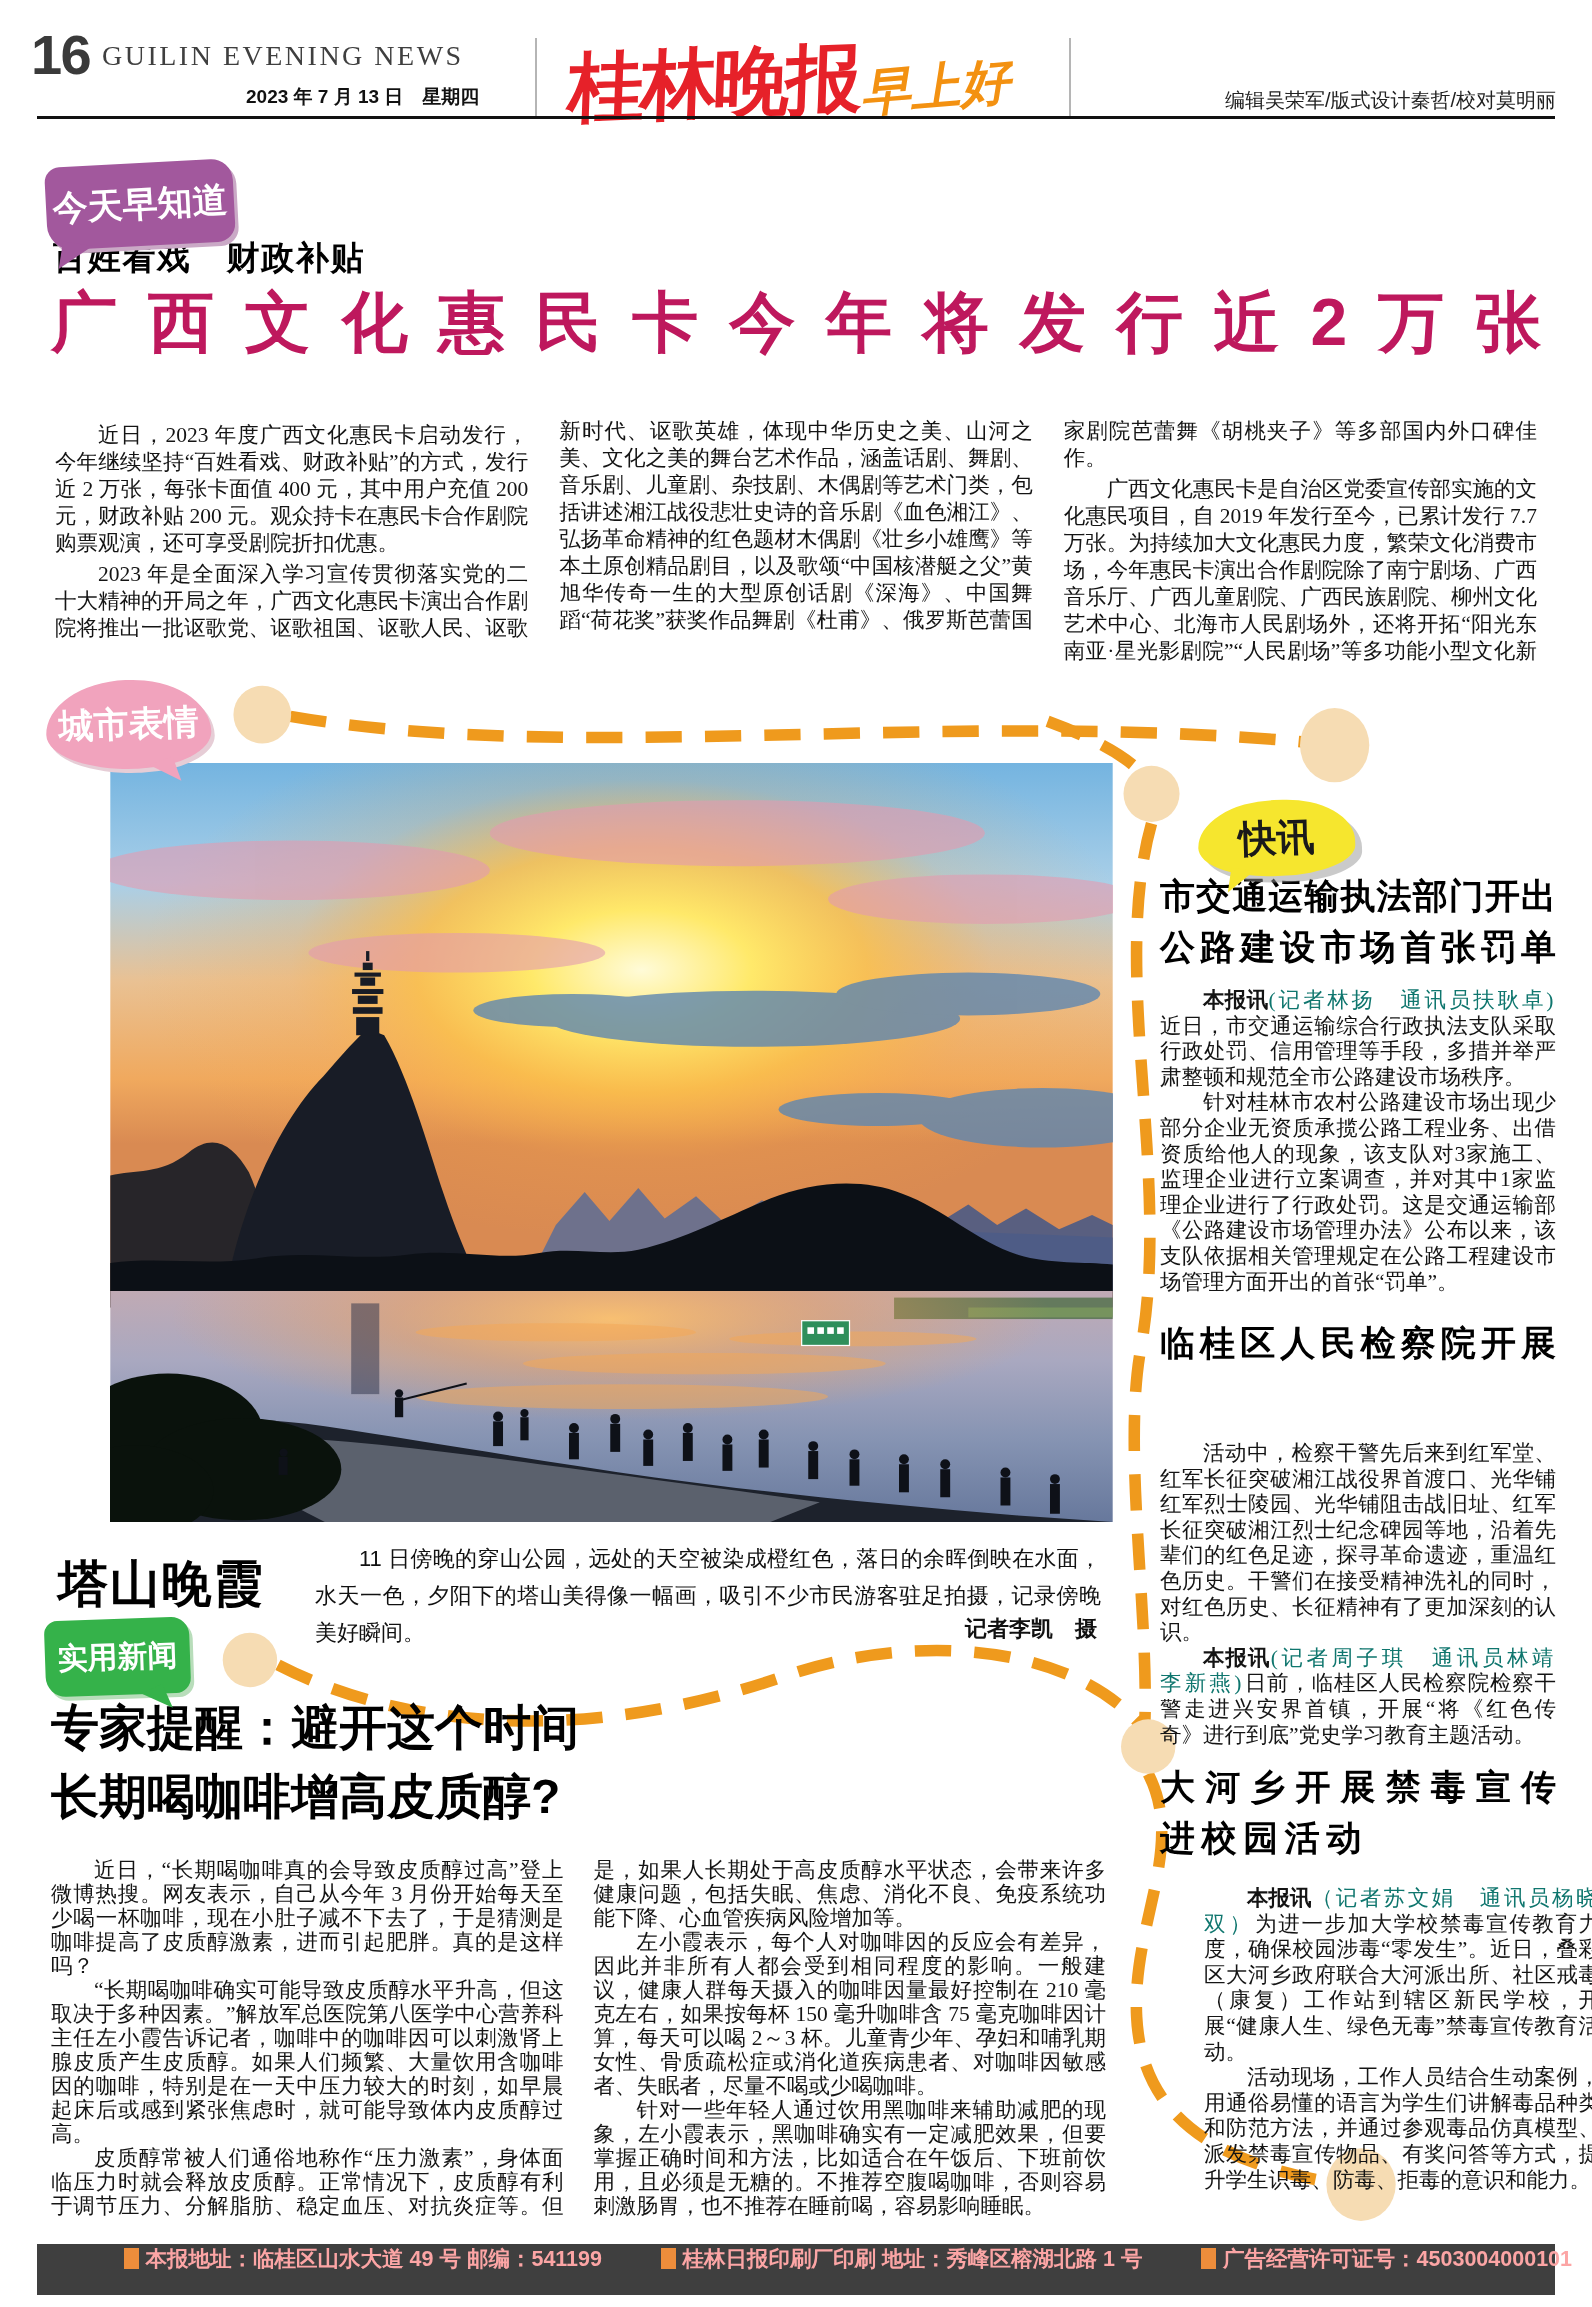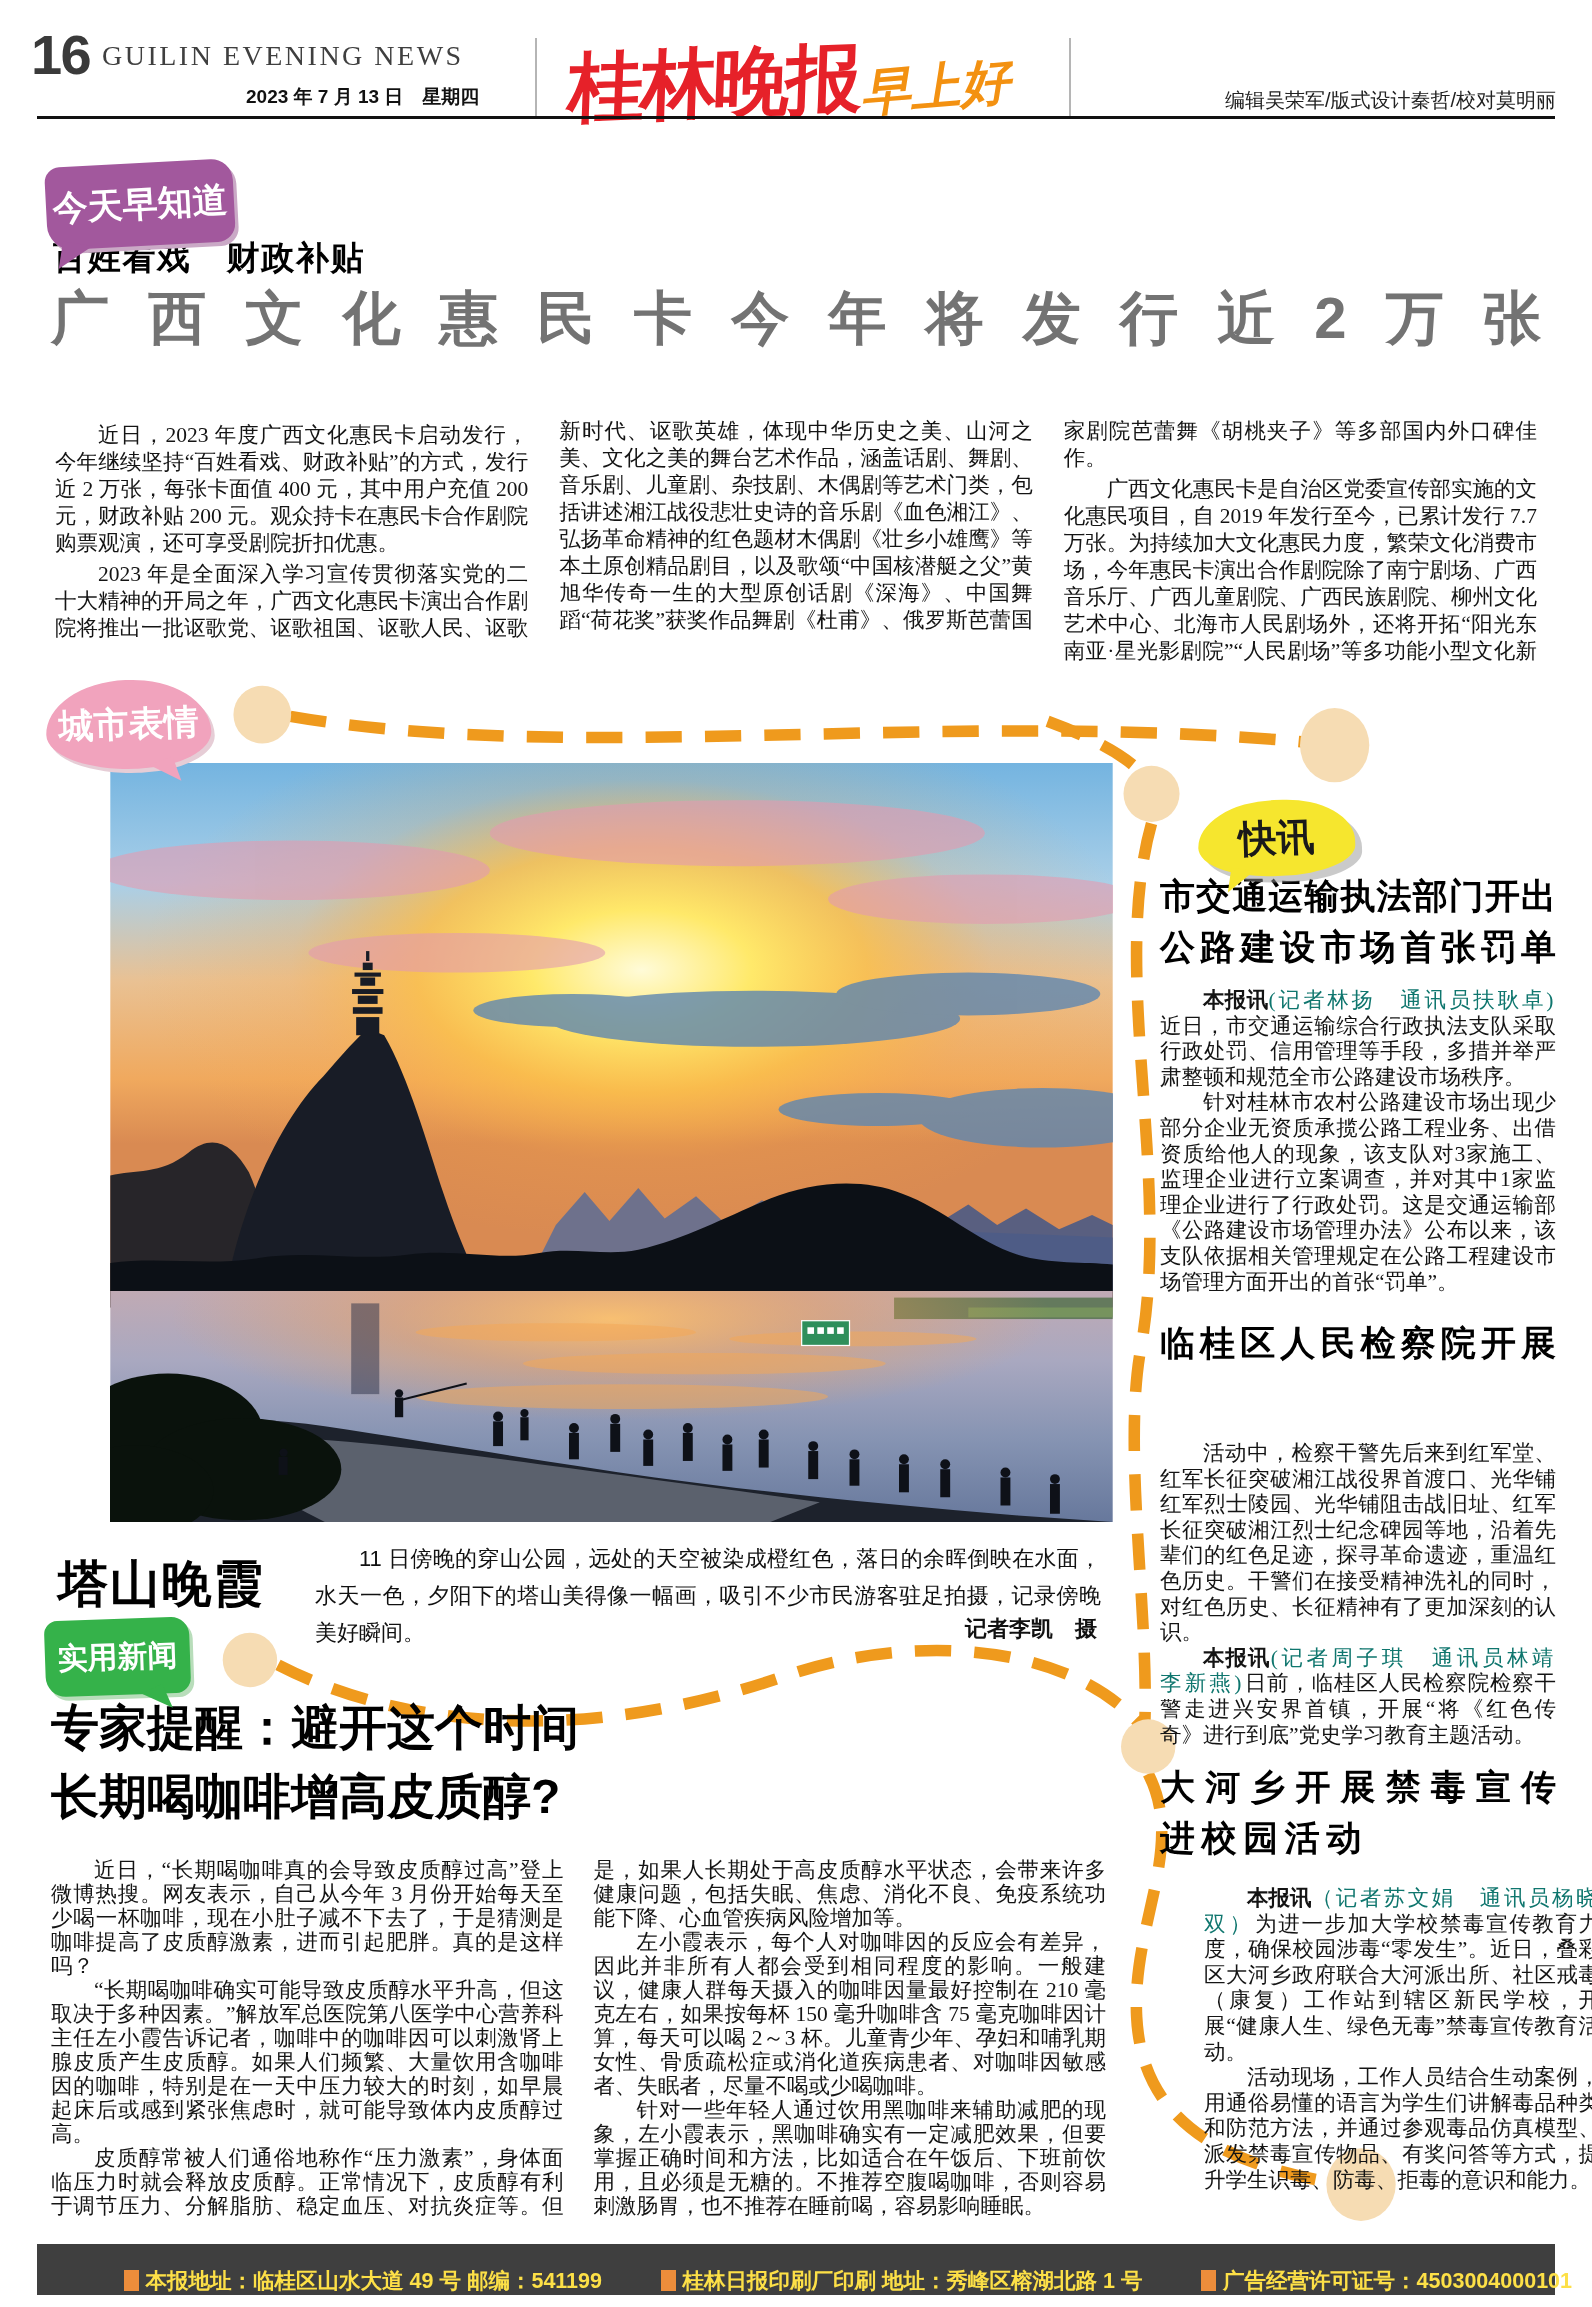--- a/index.html
+++ b/index.html
@@ -32,21 +32,21 @@
           border-radius:50% 50% 46% 54% / 60% 62% 40% 42%;transform:rotate(-2deg);box-shadow:3.3px 4.1px 0 #e6cdd6;}
   .b-city::after{right:35px;bottom:-18px;border-top:26.4px solid #f1a3bd;border-left:25px solid transparent;transform:rotate(-18deg);}
   .b-flash{left:1198px;top:800px;width:157px;height:76px;background:#f6e62e;color:#1a1a1a;font-size:38px;
            border-radius:52% 48% 50% 50% / 64% 60% 40% 42%;transform:rotate(-2deg);box-shadow:6.6px 6.6px 0 rgba(150,150,150,.5);}
   .b-flash::after{left:30px;bottom:-16.5px;border-top:25px solid #f6e62e;border-right:23px solid transparent;transform:rotate(10deg);}
   .b-practical{left:45px;top:1619px;width:145px;height:76px;background:#35b24a;font-size:30px;
            border-radius:13.2px 18px 15px 20px;transform:rotate(-2deg);box-shadow:3.3px 4.1px 0 #b8ddba;}
   .b-practical::after{right:23px;bottom:-20px;border-top:26.4px solid #35b24a;border-left:23px solid transparent;transform:rotate(-22deg);}
   
   .kicker{left:53px;top:236px;font-size:33px;font-weight:bold;color:#000;z-index:2;letter-spacing:1.7px;}
-  .headline{left:51px;top:284px;width:1490px;font-size:58px;font-weight:900;color:#737373;line-height:1.16;
+  .headline{left:51px;top:284px;width:1490px;font-size:66px;font-weight:900;color:#be185d;line-height:1.16;
             text-align:justify;text-align-last:justify;z-index:2;}
   .leadbody{left:51px;top:418px;width:1490px;height:249px;z-index:2;
             column-count:3;column-gap:23px;column-fill:auto;overflow:hidden;
             font-size:21.5px;line-height:27px;text-align:justify;color:#141414;}
   .leadbody p{margin:4px;text-indent:2em;}
   
   .photo{left:110px;top:763px;width:1003px;height:759px;z-index:1;}
   .cap-title{left:58px;top:1551px;font-size:50px;font-weight:900;color:#000;z-index:2;letter-spacing:1.7px;}
   .cap-text{left:315px;top:1540px;width:786px;font-size:22px;line-height:37px;text-align:justify;z-index:2;color:#111;}
   .cap-text .indent{display:inline-block;width:2em;}
@@ -61,22 +61,22 @@
   .rail-t{left:1160px;width:396px;font-size:35px;font-weight:900;line-height:51px;color:#000;z-index:2;
           font-family:"Liberation Sans","DejaVu Sans",sans-serif;}
   .rail-t .stretch{text-align:justify;text-align-last:justify;}
   .rail-t .plain{letter-spacing:6.6px;}
   .rail-b{left:1160px;width:396px;font-size:21.5px;line-height:25.6px;text-align:justify;color:#141414;z-index:2;}
   .rail-b p{margin:0;text-indent:2em;}
   .lbl{font-weight:bold;font-family:"Liberation Sans","DejaVu Sans",sans-serif;}
   .kai{letter-spacing:2.5px;color:#0f766e;}
   
   .footer{left:37px;top:2244px;width:1518px;height:51px;background:#3f3f3f;z-index:2;
-          display:flex;align-items:flex-end;font-family:"Liberation Sans","DejaVu Sans",sans-serif;
-          font-size:21.5px;font-weight:bold;color:#fde047;padding-left:87px;box-sizing:border-box;gap:59px;}
+          display:flex;align-items:flex-start;font-family:"Liberation Sans","DejaVu Sans",sans-serif;
+          font-size:21.5px;font-weight:bold;color:#fca5a5;padding-left:87px;box-sizing:border-box;gap:59px;}
   .footer .item{display:flex;align-items:center;gap:6.6px;white-space:nowrap;}
   .sq{display:inline-block;width:15px;height:21.5px;background:#ed8d3b;}
   .decor{left:0;top:0;width:1592px;height:2307px;z-index:0;pointer-events:none;}
 </style>
 </head>
 <body>
 
 <svg class="abs decor" viewBox="0 0 1930 2796" xmlns="http://www.w3.org/2000/svg">
   <g stroke="#ef9a1d" stroke-width="14" fill="none" stroke-dasharray="44 28">
     <path d="M 352 868 C 700 928, 1150 858, 1590 900"></path>

